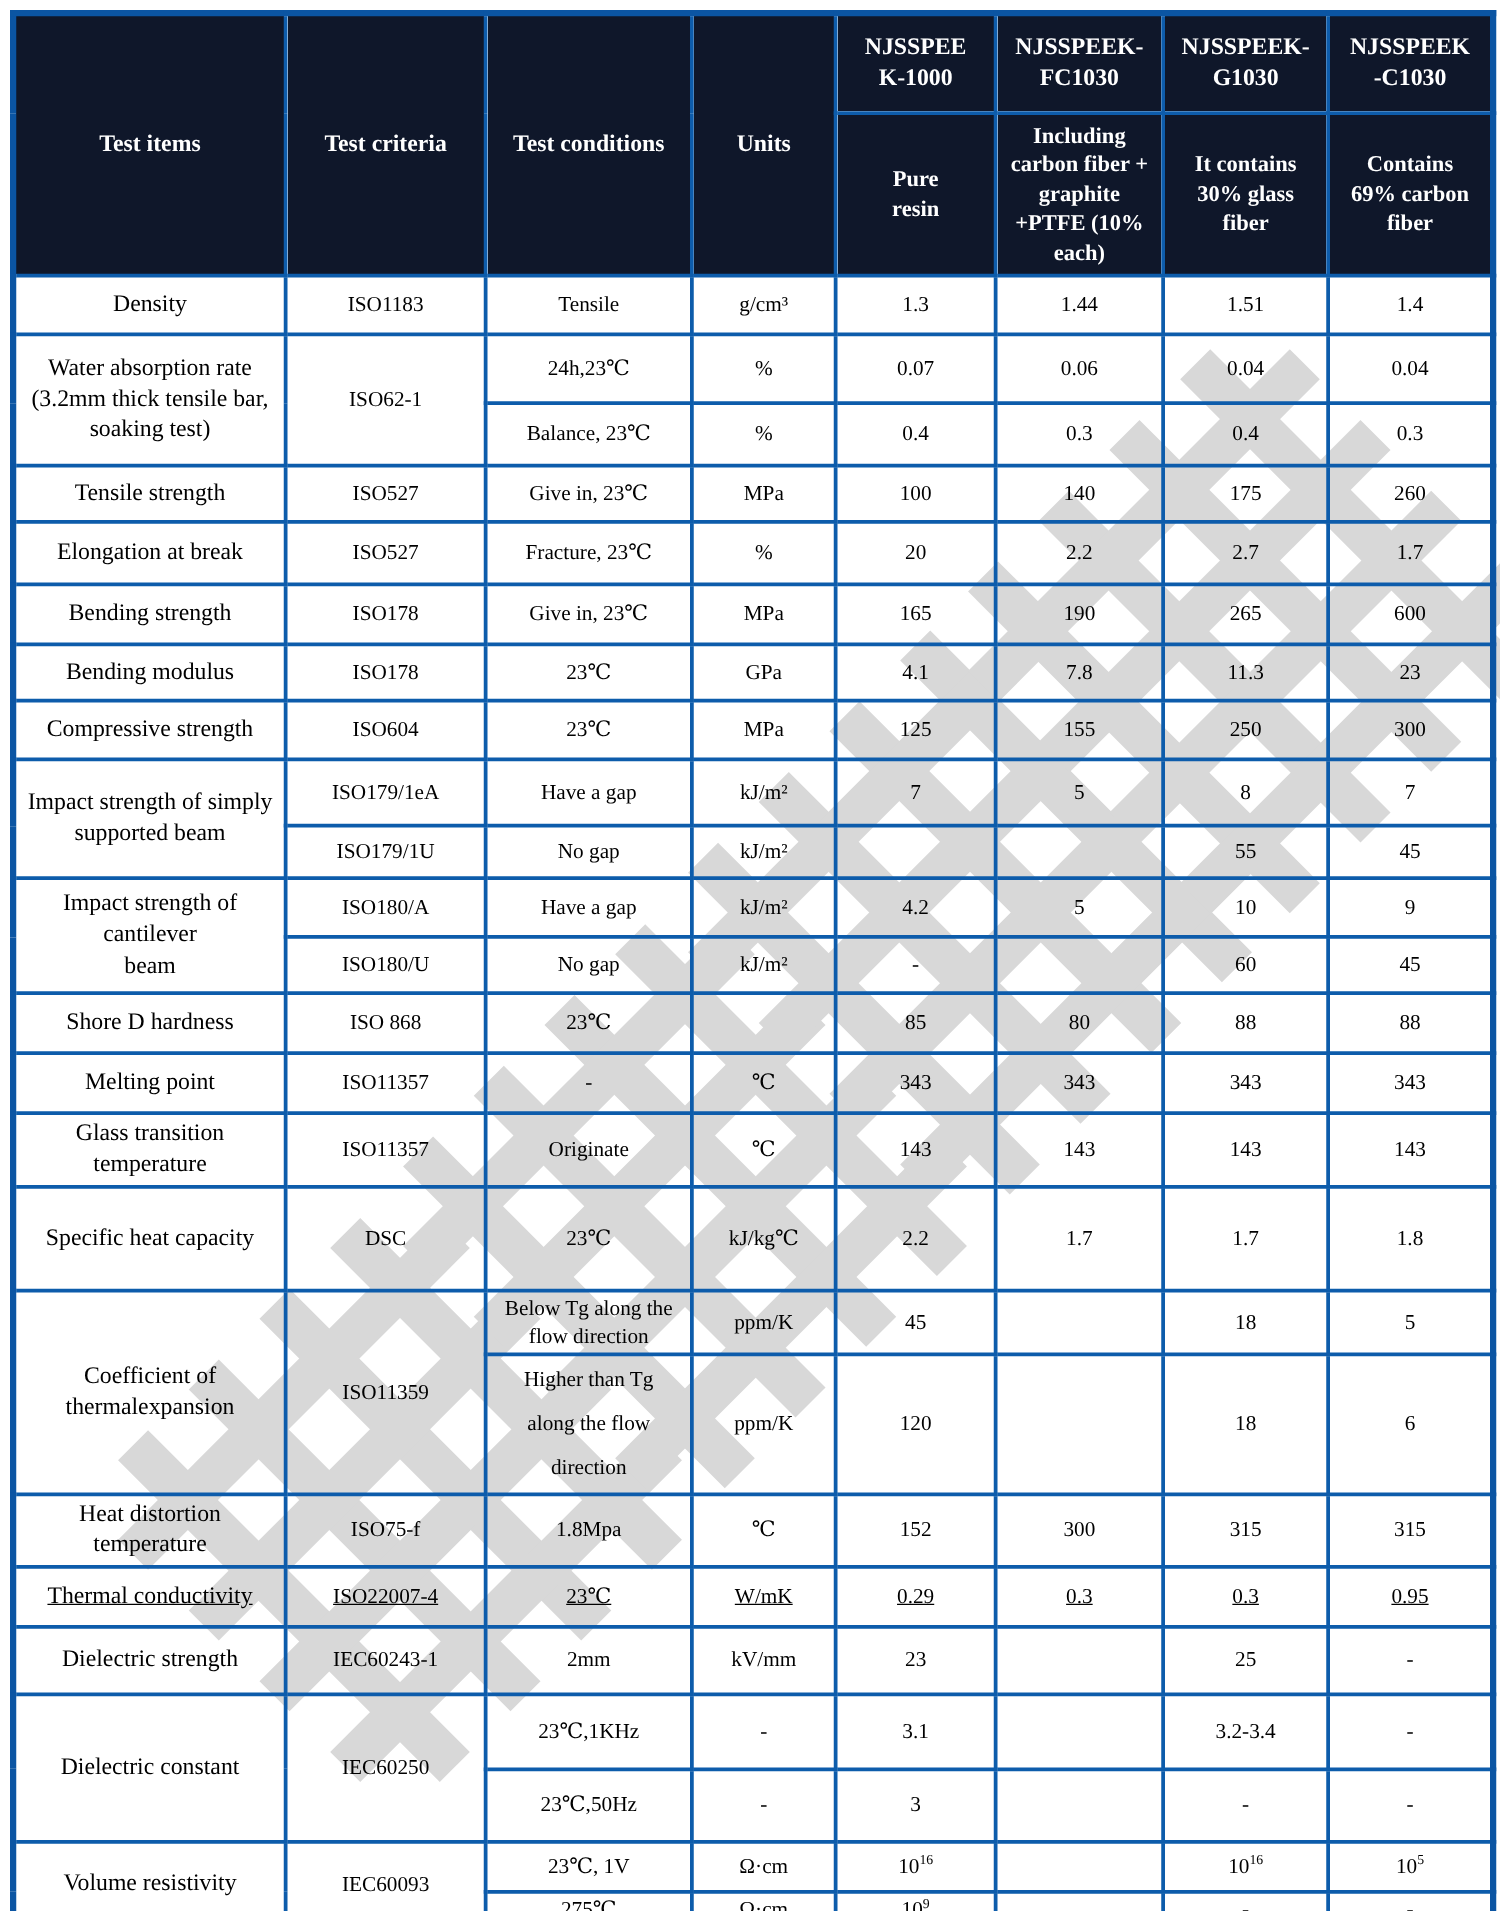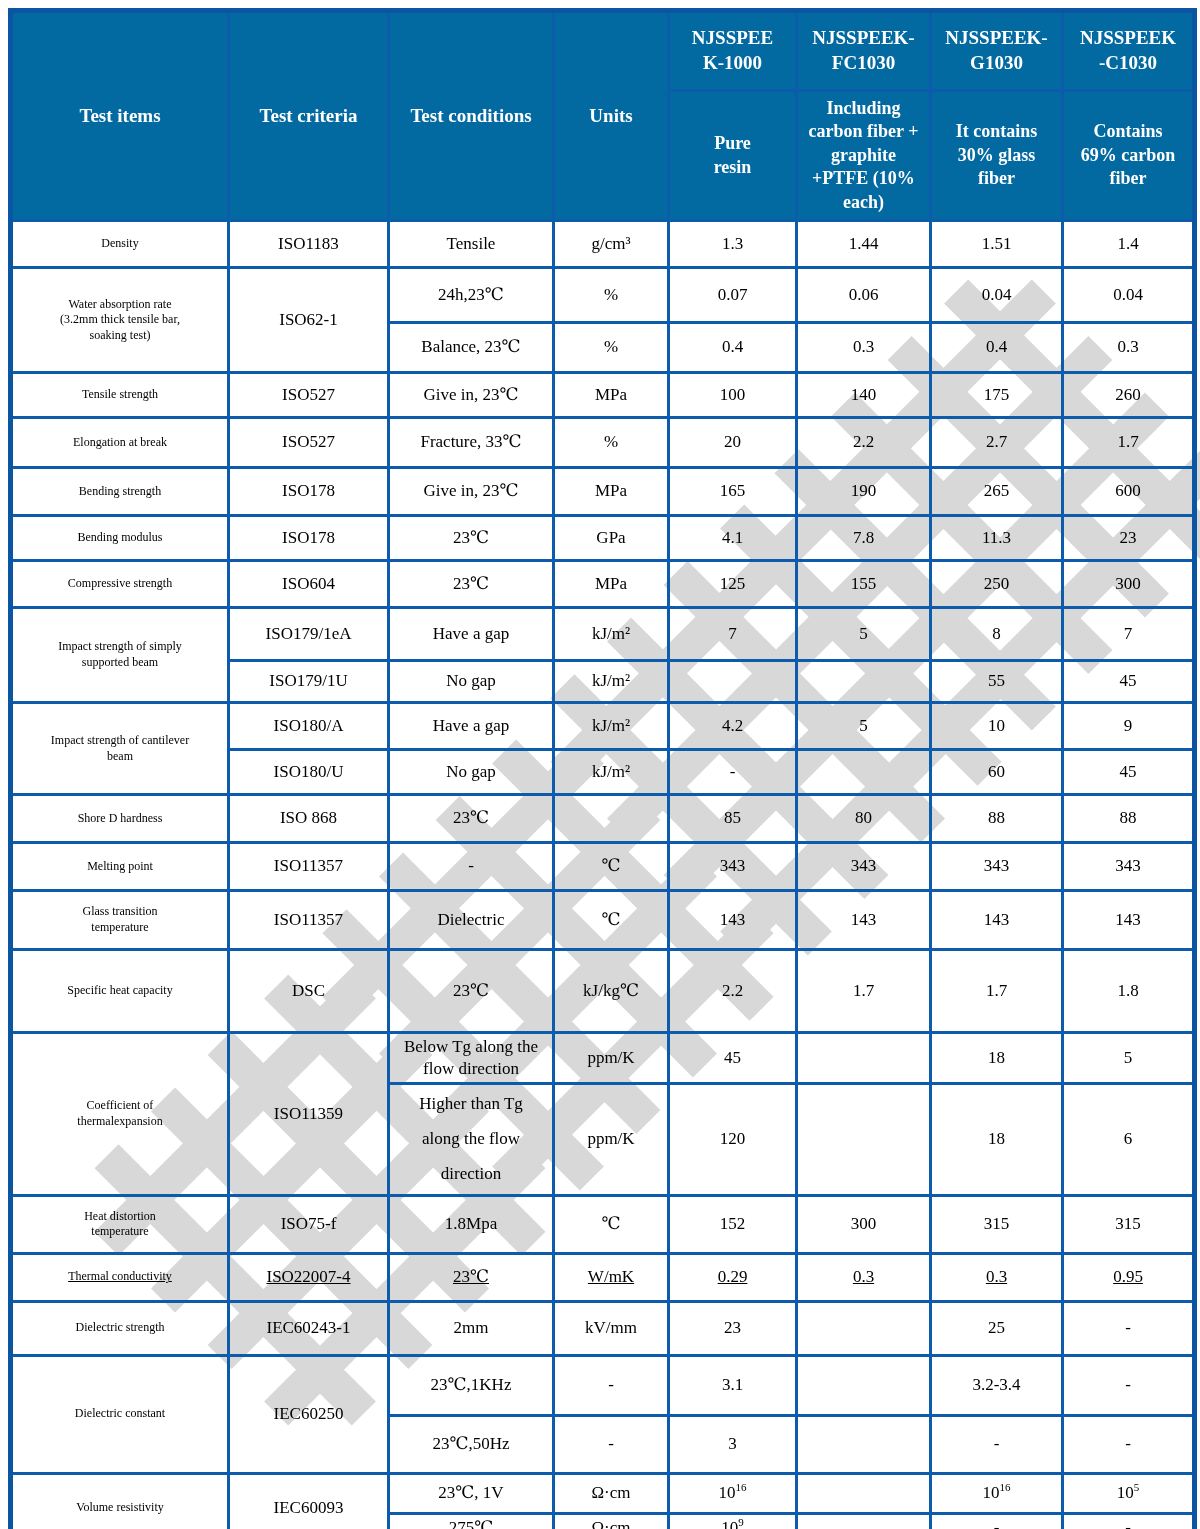--- a/index.html
+++ b/index.html
@@ -1,25 +1,25 @@
 <!DOCTYPE html>
 <html><head>
 <meta charset="utf-8">
 <style>
   html,body{margin:0;padding:0;background:#ffffff;}
   body{width:1200px;height:1529px;font-family:"Liberation Serif","DejaVu Serif","DejaVu Sans",serif;}
   .page{position:relative;width:1200px;height:1529px;box-sizing:border-box;padding:8px;background:#ffffff;overflow:hidden;}
   .watermark{position:absolute;left:0;top:0;width:1200px;height:1529px;z-index:0;}
   table.spec{position:relative;z-index:1;border-collapse:collapse;table-layout:fixed;width:1184px;border:5px solid #0b55a3;}
   th,td{border:3px solid #0d5cab;box-sizing:border-box;padding:2px 4px;text-align:center;vertical-align:middle;white-space:pre-line;overflow:hidden;}
-  th{background:#0369a1;color:#ffffff;font-weight:bold;font-size:19px;line-height:1.3;}
+  th{background:#0f172a;color:#ffffff;font-weight:bold;font-size:19px;line-height:1.3;}
   th.model{font-size:19px;}
   th.desc{font-size:18px;}
   td{background:transparent;color:#000000;font-size:17px;line-height:1.3;}
-  td.item{font-size:12px;}
+  td.item{font-size:19px;}
   td.loose{line-height:2.05;}
   td sup{font-size:11px;vertical-align:super;line-height:0;}
 </style>
 </head>
 <body>
 
 <div class="page">
 
   <div class="watermark">
     <svg width="1200" height="1529" viewBox="0 0 1200 1529" xmlns="http://www.w3.org/2000/svg">
@@ -147,21 +147,21 @@
           <td class="cond">Give in, 23℃</td>
           <td class="unit">MPa</td>
           <td class="val">100</td>
           <td class="val">140</td>
           <td class="val">175</td>
           <td class="val">260</td>
         </tr>
         <tr style="height: 50px;">
           <td class="item">Elongation at break</td>
           <td class="crit">ISO527</td>
-          <td class="cond">Fracture, 33℃</td>
+          <td class="cond">Fracture, 23℃</td>
           <td class="unit">%</td>
           <td class="val">20</td>
           <td class="val">2.2</td>
           <td class="val">2.7</td>
           <td class="val">1.7</td>
         </tr>
         <tr style="height: 48px;">
           <td class="item">Bending strength</td>
           <td class="crit">ISO178</td>
           <td class="cond">Give in, 23℃</td>
@@ -248,21 +248,21 @@
           <td class="unit">℃</td>
           <td class="val">343</td>
           <td class="val">343</td>
           <td class="val">343</td>
           <td class="val">343</td>
         </tr>
         <tr style="height: 59px;">
           <td class="item">Glass transition
 temperature</td>
           <td class="crit">ISO11357</td>
-          <td class="cond">Dielectric</td>
+          <td class="cond">Originate</td>
           <td class="unit">℃</td>
           <td class="val">143</td>
           <td class="val">143</td>
           <td class="val">143</td>
           <td class="val">143</td>
         </tr>
         <tr style="height: 83px;">
           <td class="item">Specific heat capacity</td>
           <td class="crit">DSC</td>
           <td class="cond">23℃</td>

